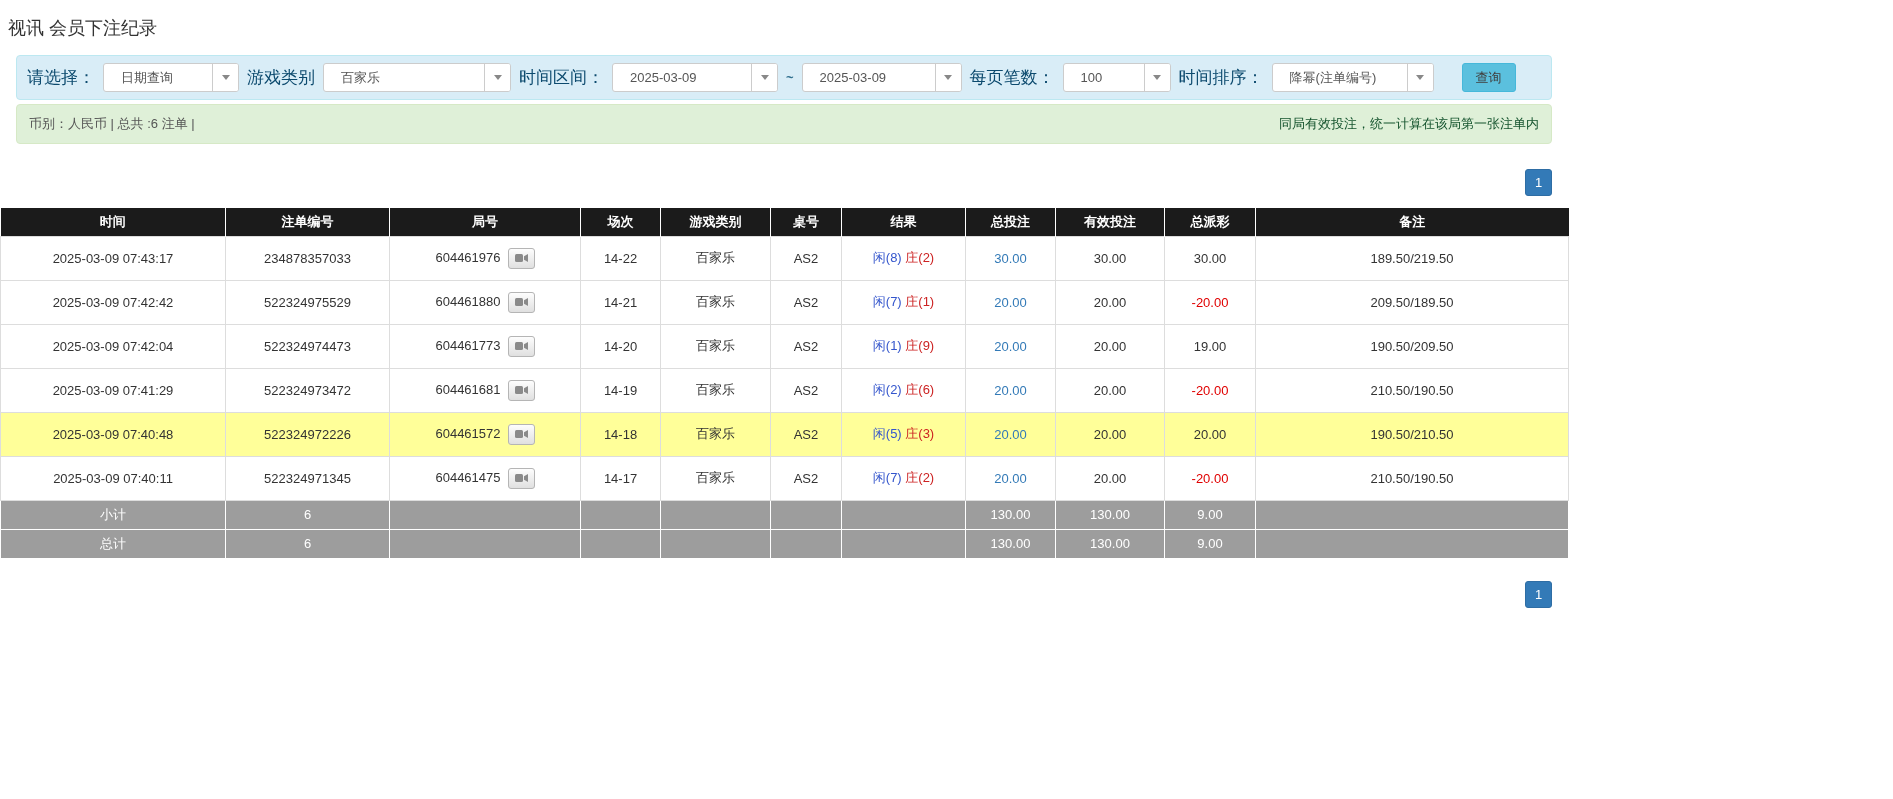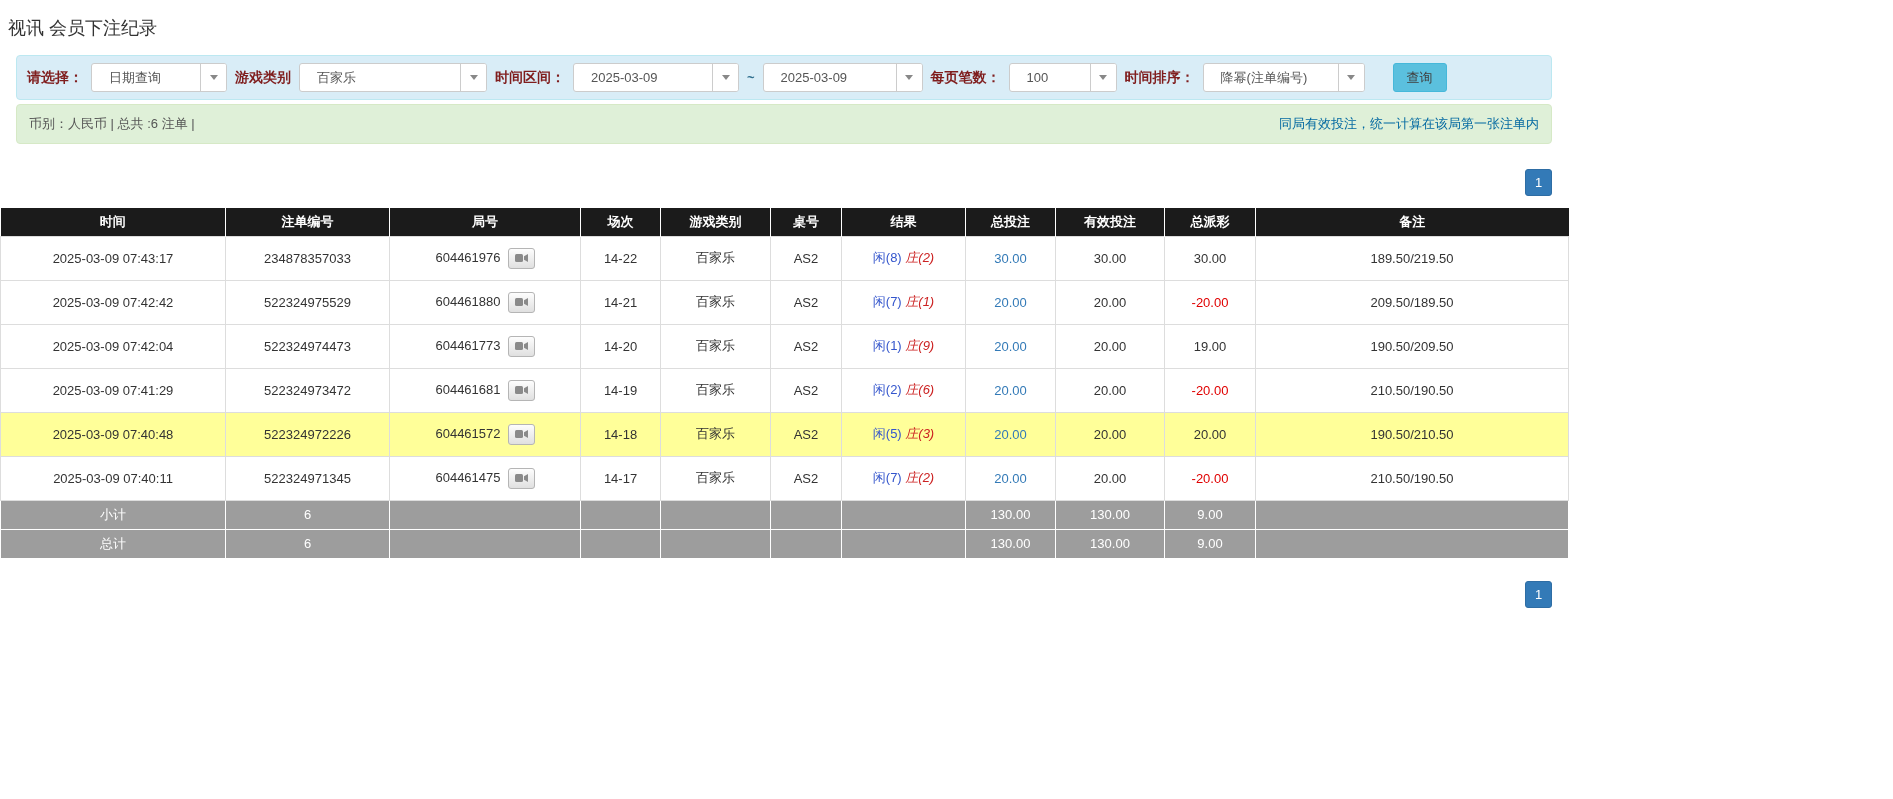--- a/index.html
+++ b/index.html
@@ -6,57 +6,57 @@
   html,body { background: #fff; }
   body { font-family: "Liberation Sans", "DejaVu Sans", sans-serif; }
   .page { width: 1893px; height: 799px; background: #fff; position: relative; overflow: hidden; }
   .content { width: 1568px; }
 
   .page-title { font-size: 18px; color: #333; font-weight: 400; padding: 16px 0 11px 8px; }
 
   
   .filter-bar { margin: 4px 16px 0 16px; background: #d9edf7; border: 1px solid #bce8f1;
     border-radius: 4px; padding: 7px 10px; display: flex; align-items: center; gap: 8px; }
-  .filter-label { color: #7f1d1d; font-weight: bold; font-size: 14px; white-space: nowrap; }
+  .filter-label { color: #0c4a6e; font-weight: normal; font-size: 17px; white-space: nowrap; }
   .filter-sep { color: #31708f; font-weight: bold; font-size: 13px; }
   .combo { display: inline-flex; align-items: stretch; background: #fff; border: 1px solid #ccc;
     border-radius: 3px; height: 29px; overflow: hidden; cursor: pointer; }
   .combo-text { padding: 0 17px; line-height: 27px; font-size: 13px; color: #555; white-space: nowrap; overflow: hidden; }
   .combo-caret { width: 26px; border-left: 1px solid #ccc; display: flex; align-items: center;
     justify-content: center; background: #fff; }
   .combo-caret::after { content: ""; border-left: 4px solid transparent; border-right: 4px solid transparent;
     border-top: 5px solid #888; }
   .w1 { width: 108px; } .w2 { width: 160px; } .w3 { width: 138px; }
   .w4 { width: 132px; } .w5 { width: 80px; }  .w6 { width: 134px; }
   .search-btn { background: #5bc0de; border: 1px solid #46b8da; color: #404040; font-size: 13px;
     height: 29px; padding: 0 13px; border-radius: 3px; cursor: pointer; margin-left: 20px; }
 
   
   .summary-bar { margin: 4px 16px 0; background: #dff0d8; border: 1px solid #d6e9c6; border-radius: 4px;
     padding: 10px 12px; display: flex; justify-content: space-between; align-items: center; font-size: 13px; }
   .summary-left { color: #555555; }
-  .summary-right { color: #0369a1; }
+  .summary-right { color: #14532d; }
 
   
   .pager { margin: 25px 16px 0; text-align: right; }
   .pager-bottom { margin-top: 22px; }
   .page-btn { display: inline-block; min-width: 27px; height: 27px; line-height: 25px; text-align: center;
     background: #337ab7; color: #fff; font-size: 13px; border: 1px solid #2e6da4; border-radius: 3px; cursor: pointer; }
 
   
   table { width: 1568px; table-layout: fixed; border-collapse: collapse; margin-top: 12px; font-size: 13px; }
   thead th { background: #1b1b1b; color: #fff; height: 28px; font-weight: bold;
     border-right: 1px solid #fff; text-align: center; }
   thead th:last-child { border-right: none; }
   tbody td { height: 44px; text-align: center; vertical-align: middle; color: #333;
     border: 1px solid #ddd; background: #fff; }
   tbody tr.highlight td { background: #ffff99; }
   .bet-link { color: #337ab7; text-decoration: none; cursor: pointer; }
   .player { color: #3355cc; }
-  .banker { color: #cc2222; font-style: italic; }
+  .banker { color: #cc2222; }
   .neg { color: #e00000; }
   tfoot td { background: #9d9d9d; color: #fff; height: 29px; text-align: center;
     border: 1px solid #fff; vertical-align: middle; }
 
   .video-btn { display: inline-flex; align-items: center; justify-content: center; width: 27px; height: 21px;
     margin-left: 7px; vertical-align: middle; border: 1px solid #b5b5b5; border-radius: 3px;
     background: linear-gradient(#fdfdfd, #e0e0e0); cursor: pointer; }
 </style>
 </head>
 <body>

